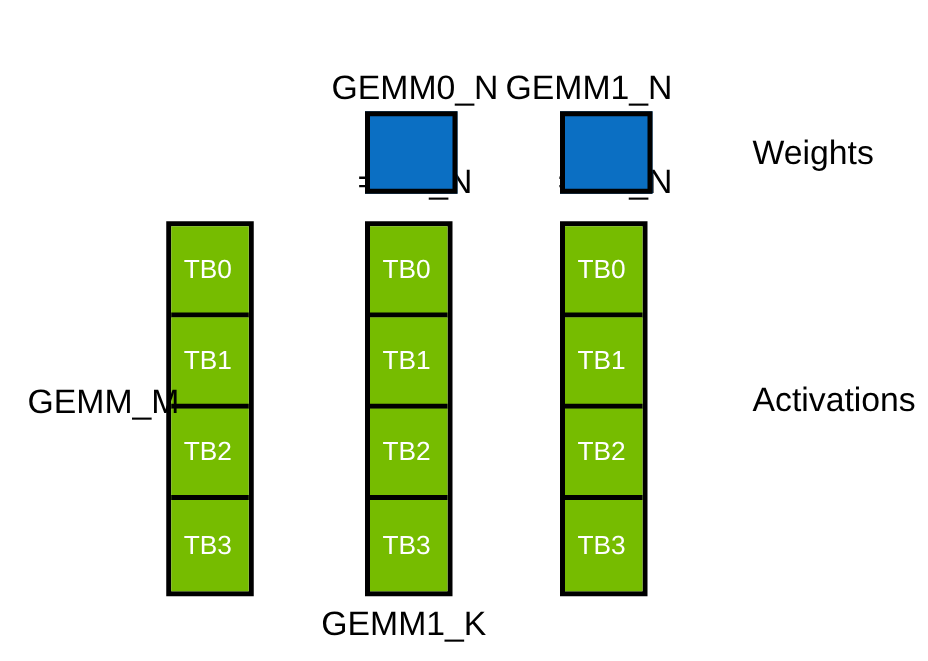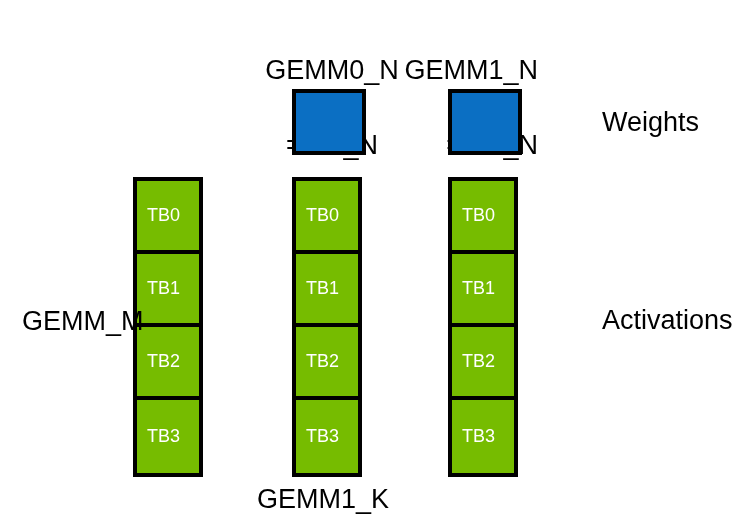--- a/index.html
+++ b/index.html
@@ -37,21 +37,21 @@
     background: #ffffff;
   }
   .cell {
     height: 73px;
     box-sizing: border-box;
     background: #76bc00;
     border-bottom: 4px solid #000000;
     display: flex;
     align-items: center;
     color: #ffffff;
-    font-size: 18px;
+    font-size: 21px;
     padding-left: 10px;
   }
   .cell:last-child {
     border-bottom: none;
     text-align: right;
   }
   .weight-box {
     position: absolute;
     width: 74px;
     height: 66px;

